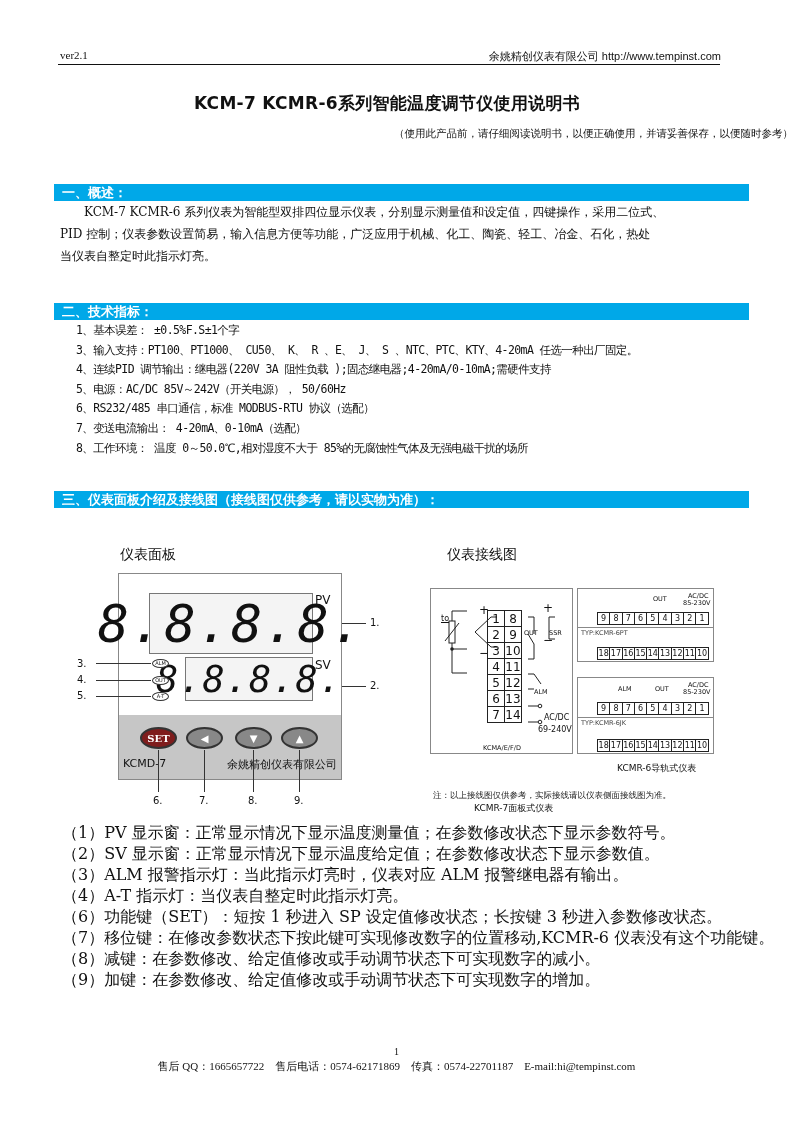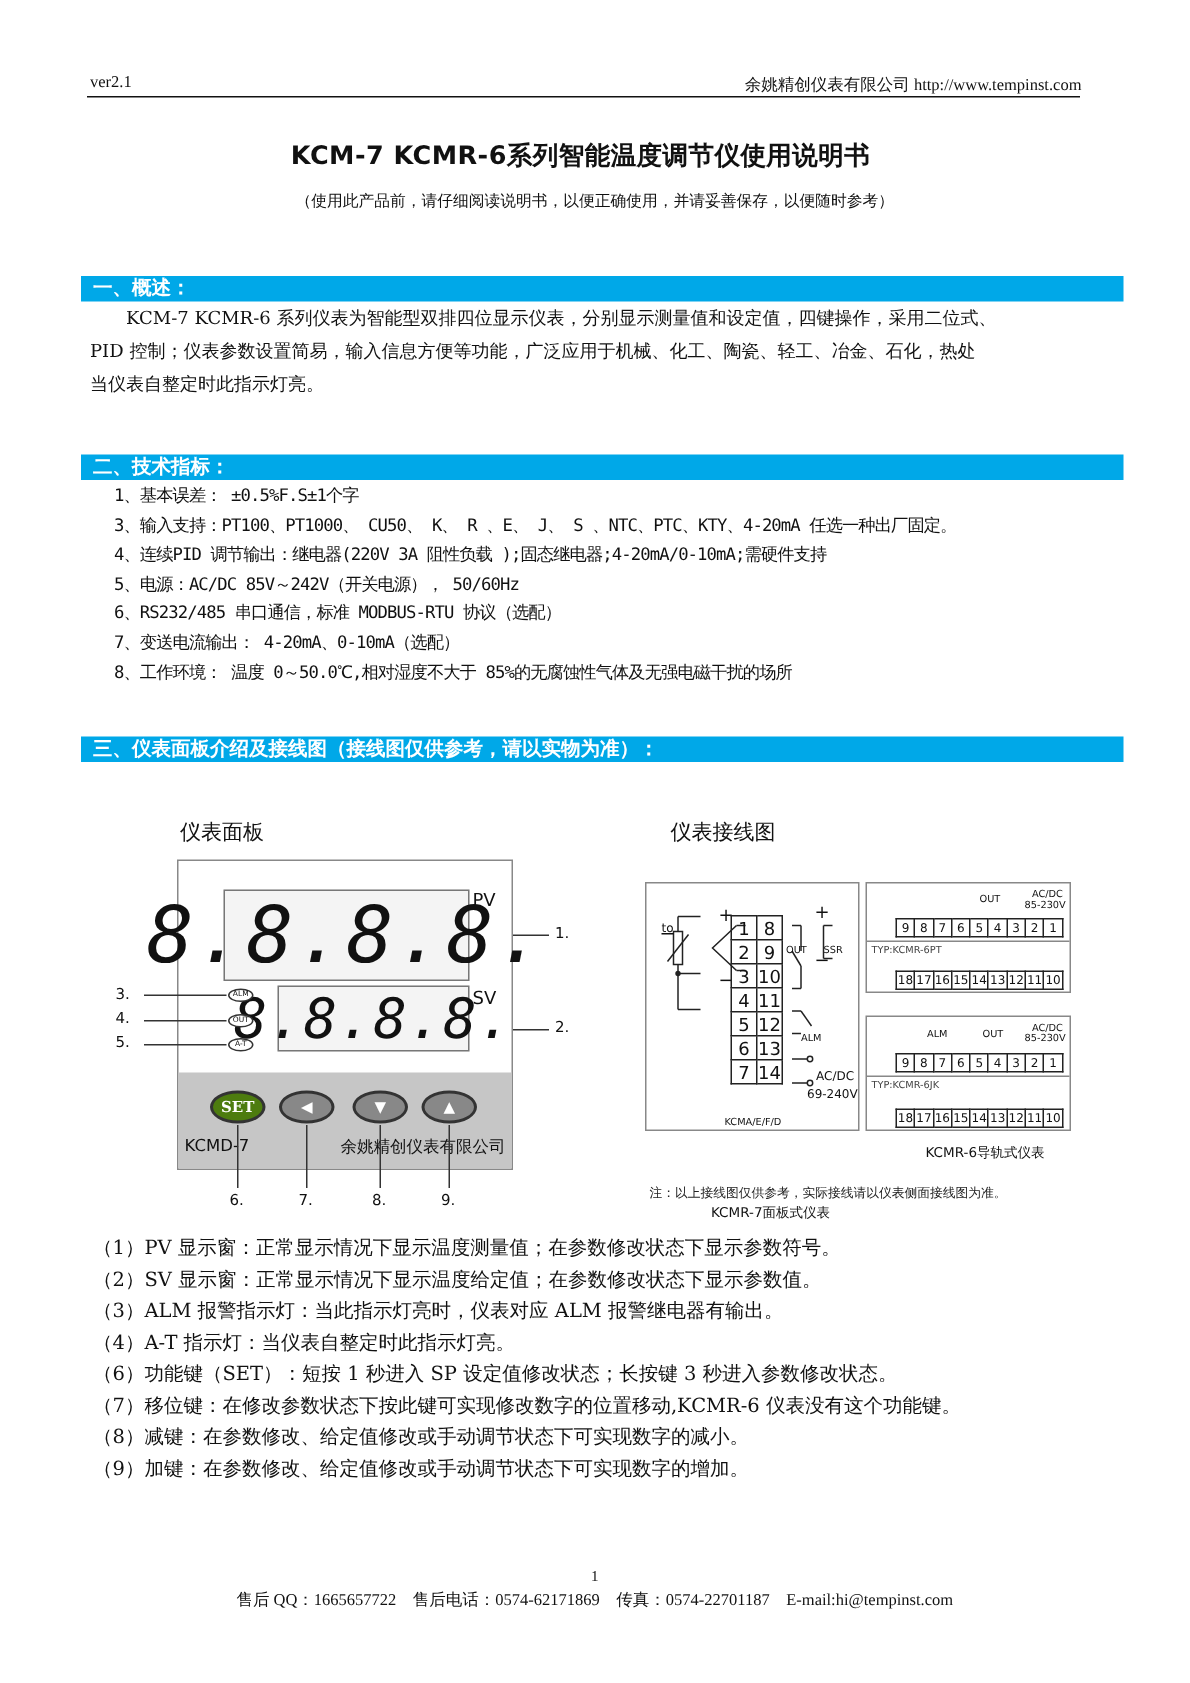--- a/index.html
+++ b/index.html
@@ -1,52 +1,52 @@
 <!DOCTYPE html>
 <html><head>
 <meta charset="utf-8">
 <style>
   * { box-sizing: border-box; margin: 0; padding: 0; }
   html, body { width: 793px; height: 1122px; background: #fff; }
   body { position: relative; font-family: "DejaVu Serif", "Liberation Serif", serif; color: #111; overflow: hidden; }
   .abs { position: absolute; }
   .hdr-left { left: 60px; top: 49px; font-size: 11px; font-family: "Liberation Serif", serif; }
-  .hdr-right { right: 72px; top: 49px; font-size: 11px; font-family: Liberation Serif, serif; }
+  .hdr-right { right: 72px; top: 49px; font-size: 11px; font-family: Liberation Sans, sans-serif; }
   .hdr-rule { left: 58px; top: 64px; width: 662px; height: 1px; background: #111; }
   .title { left: 0; width: 774px; top: 92px; text-align: center; font-size: 17px; font-weight: bold; font-family: "DejaVu Sans", sans-serif; letter-spacing: 0.3px; }
-  .subtitle { left: 0; width: 793px; top: 127px; text-align: center; font-size: 10.5px; }
+  .subtitle { left: 0; width: 793px; top: 127px; text-align: right; font-size: 10.5px; }
   .sec-bar { left: 54px; width: 695px; height: 17px; background: #00a8e8; color: #fff; font-weight: bold; font-size: 13px; line-height: 17px; padding-left: 8px; font-family: "DejaVu Sans", sans-serif; }
   .para { left: 60px; width: 690px; font-size: 12px; line-height: 22px; }
   .spec { left: 76px; font-size: 11.5px; line-height: 19.6px; font-family: "DejaVu Sans Mono", monospace; letter-spacing: -0.6px; }
   .spec div { white-space: nowrap; }
   .fig-label { font-size: 14px; }
   
   .panel { left: 118px; top: 573px; width: 224px; height: 207px; border: 1px solid #888; background: #fff; }
   .panel-bottom { left: 0; top: 141px; width: 222px; height: 64px; background: #c6c6c6; }
   .lcd { border: 1px solid #777; background: #f4f4f4; display: flex; align-items: center; justify-content: center; font-family: "DejaVu Sans Mono", monospace; font-style: italic; color: #111; }
   .lcd-pv { left: 30px; top: 19px; width: 164px; height: 61px; font-size: 52px; letter-spacing: 2px; }
   .lcd-sv { left: 66px; top: 83px; width: 128px; height: 44px; font-size: 37px; letter-spacing: 1px; }
   .panel-tag { font-family: "DejaVu Sans", sans-serif; font-size: 12px; }
   .ind { width: 17px; height: 9px; border: 1px solid #333; border-radius: 50%; font-size: 5px; font-family: "DejaVu Sans", sans-serif; text-align: center; line-height: 7px; background: #fff; }
-  .key { width: 37px; height: 22px; border-radius: 50%; border: 2px solid #333; background: #4d7c0f; display: flex; align-items: center; justify-content: center; color: #fff; font-size: 10px; font-weight: bold; }
+  .key { width: 37px; height: 22px; border-radius: 50%; border: 2px solid #333; background: #7f1d1d; display: flex; align-items: center; justify-content: center; color: #fff; font-size: 10px; font-weight: bold; }
   .panel-txt { font-family: "DejaVu Sans", sans-serif; font-size: 11px; }
   .callout { font-family: "DejaVu Sans", sans-serif; font-size: 10px; }
   .hline { height: 1px; background: #333; }
   .vline { width: 1px; background: #333; }
   
   .wbox { border: 1px solid #888; background: #fff; }
   .term-grid { border-collapse: collapse; font-family: "DejaVu Sans", sans-serif; }
   .term-grid td { border: 1px solid #222; text-align: center; }
   .tg-big td { width: 17px; height: 16px; font-size: 12px; }
   .tg-small td { width: 12.3px; height: 12px; font-size: 8px; padding: 0; }
   .tiny { font-family: "DejaVu Sans", sans-serif; font-size: 6.5px; }
   .small { font-family: "DejaVu Sans", sans-serif; font-size: 8px; }
   .caption { font-family: "DejaVu Sans", sans-serif; font-size: 9px; }
   .note { left: 433px; top: 790px; font-family: "DejaVu Sans", sans-serif; font-size: 8.5px; color: #222; }
-  .desc { left: 62px; top: 822px; font-size: 13px; line-height: 21px; }
+  .desc { left: 62px; top: 822px; font-size: 16px; line-height: 21px; }
   .desc div { white-space: nowrap; }
   .page-num { left: 0; width: 793px; top: 1046px; text-align: center; font-size: 10px; font-family: "Liberation Serif", serif; }
   .footer { left: 0; width: 793px; top: 1059px; text-align: center; font-size: 11px; font-family: "Liberation Serif", serif; }
 </style>
 </head>
 <body>
 
 <div class="abs hdr-left">ver2.1</div>
 <div class="abs hdr-right">余姚精创仪表有限公司 http://www.tempinst.com</div>
 <div class="abs hdr-rule"></div>

